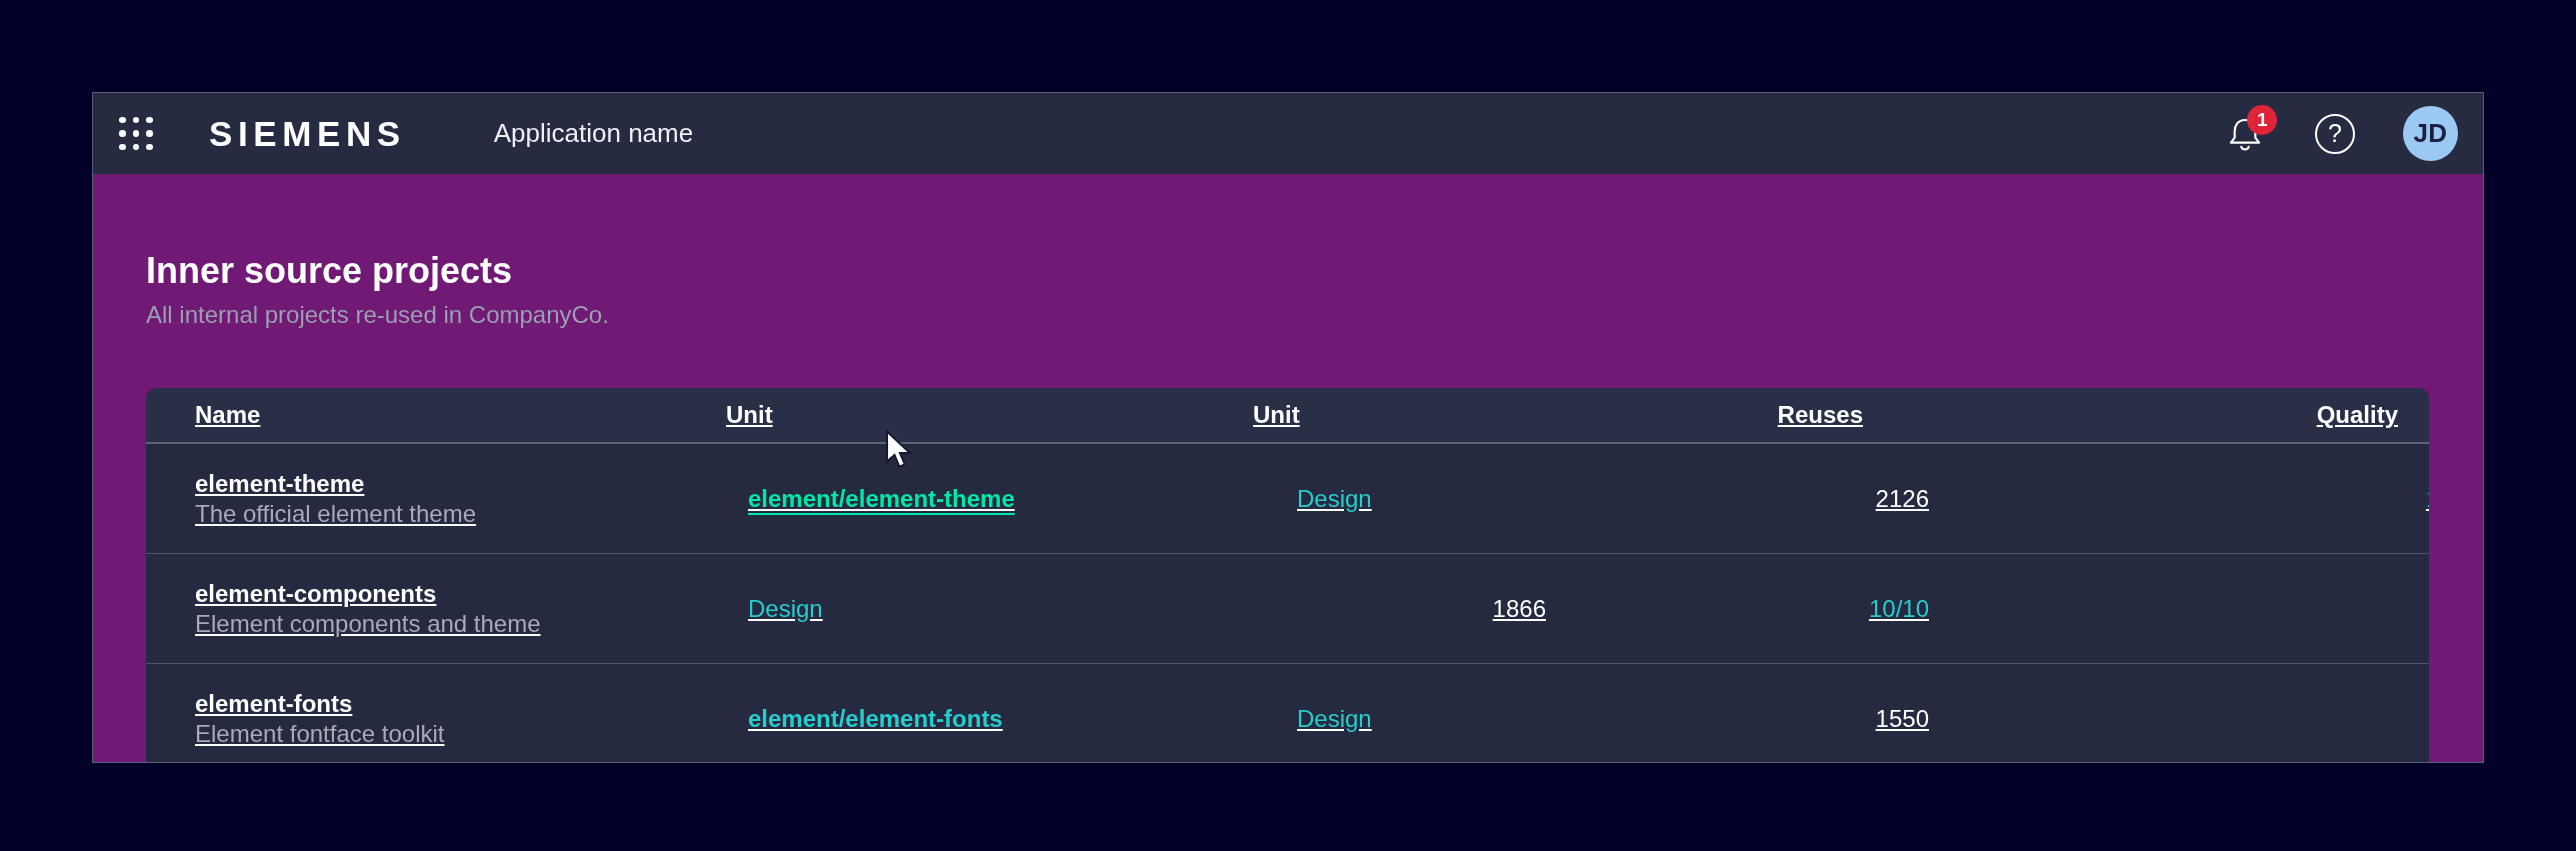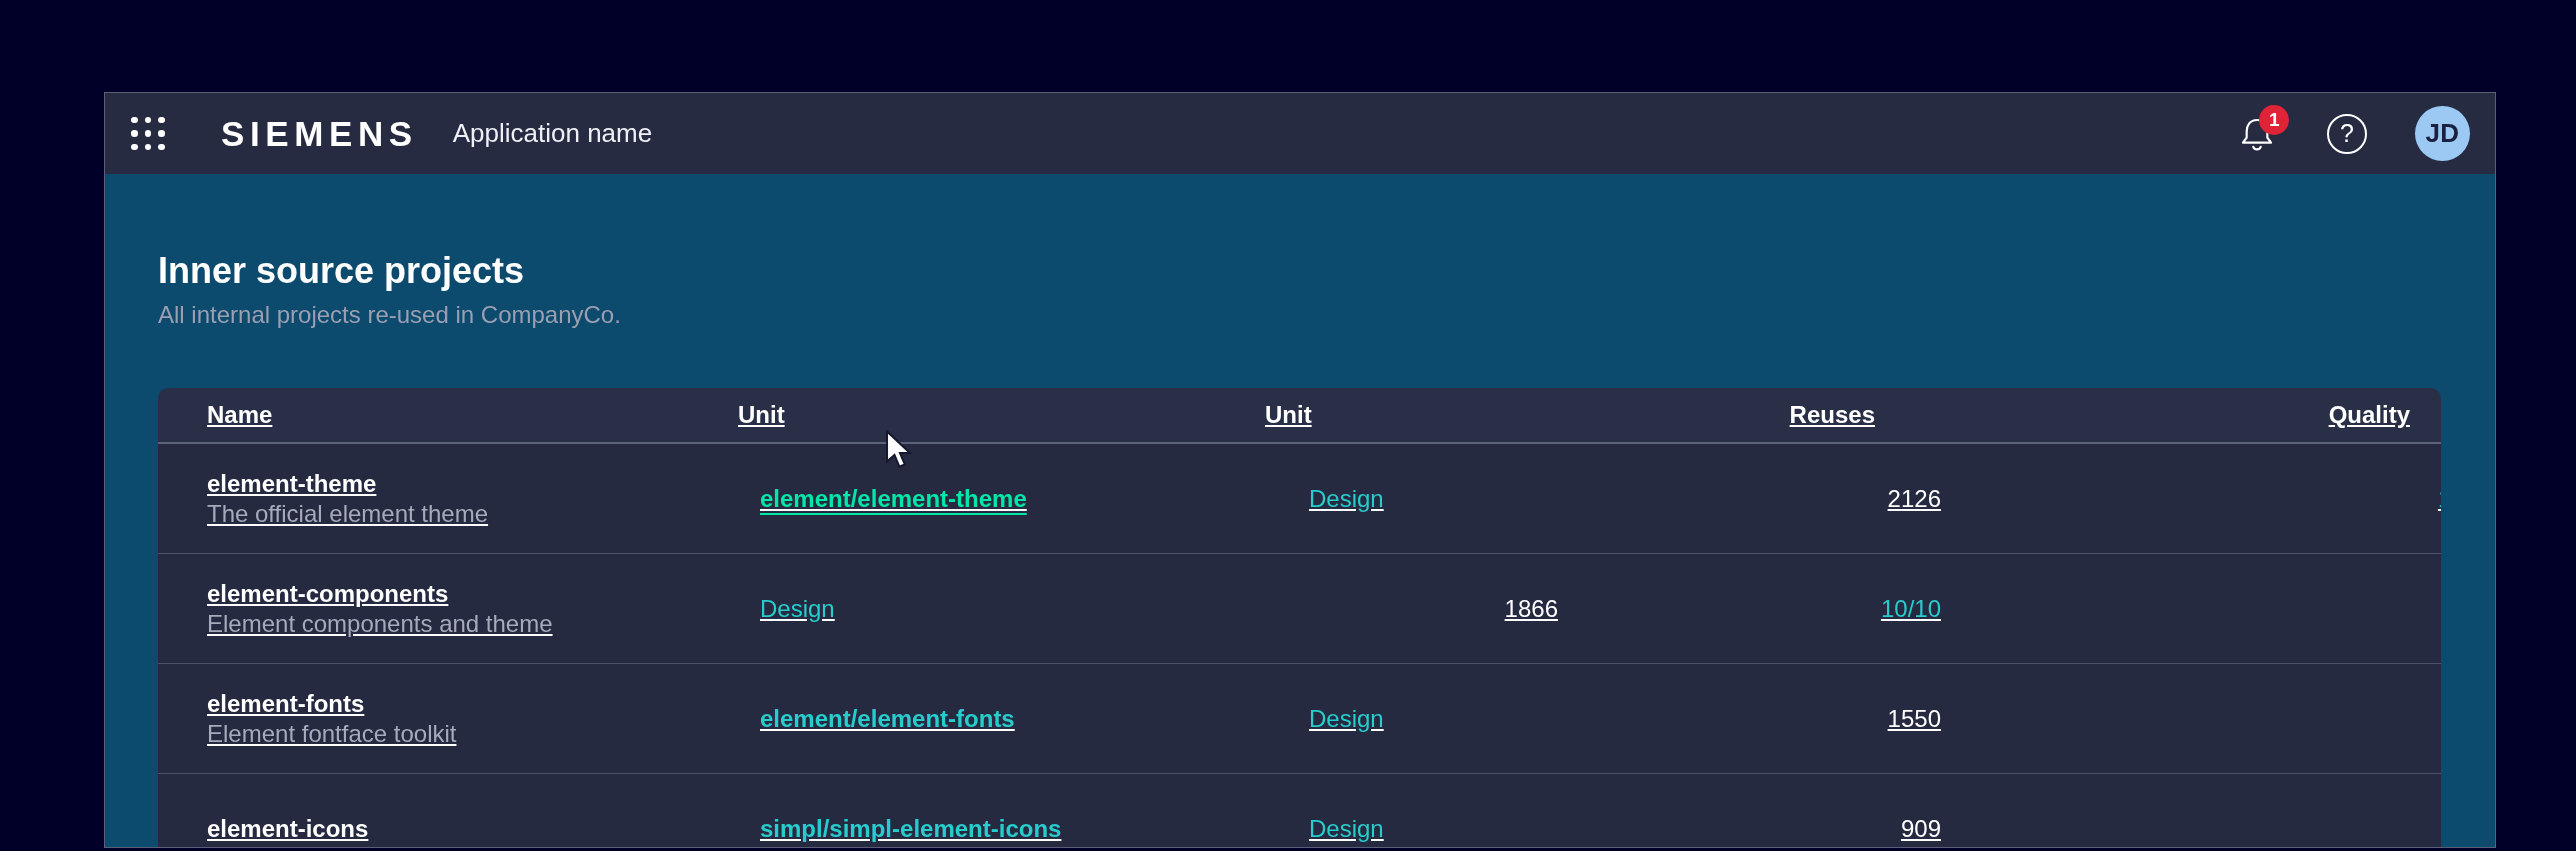--- a/index.html
+++ b/index.html
@@ -7,24 +7,24 @@
   body {
     background:#000028;
     font-family:"Liberation Sans", sans-serif;
     color:#ffffff;
     position:relative;
     overflow:hidden;
   }
 
   
   .app-panel {
-    position:absolute; left:104px; top:92px;
-    width:2392px; height:756px;
+    position:absolute; left:92px; top:92px;
+    width:2392px; height:671px;
     border:1.7px solid #5a5e78;
-    background:#0c4a6e;
+    background:#701a75;
     overflow:hidden;
   }
 
   
   .app-header {
     height:81px; background:#262b42;
     display:flex; align-items:center;
     padding:0 25px 0 23px;
   }
   .apps-icon {
@@ -33,21 +33,21 @@
     justify-items:center; align-items:center;
     cursor:pointer; flex:0 0 auto;
   }
   .apps-icon i { width:6.6px; height:6.6px; border-radius:50%; background:#ffffff; }
   .brand-logo {
     margin-left:53px;
     font-size:35px; font-weight:700; letter-spacing:0.16em;
     color:#ffffff; white-space:nowrap;
   }
   .app-name {
-    margin-left:35px;
+    margin-left:88px;
     font-size:26px; font-weight:400; color:#eef0f6;
     white-space:nowrap;
   }
   .header-spacer { flex:1; }
 
   .bell-wrap { position:relative; width:38px; height:38px; margin-right:51px; cursor:pointer; }
   .bell-wrap svg { width:38px; height:38px; display:block; }
   .badge {
     position:absolute; top:-10px; right:-13.3px;
     min-width:30px; height:30px; border-radius:15px;

